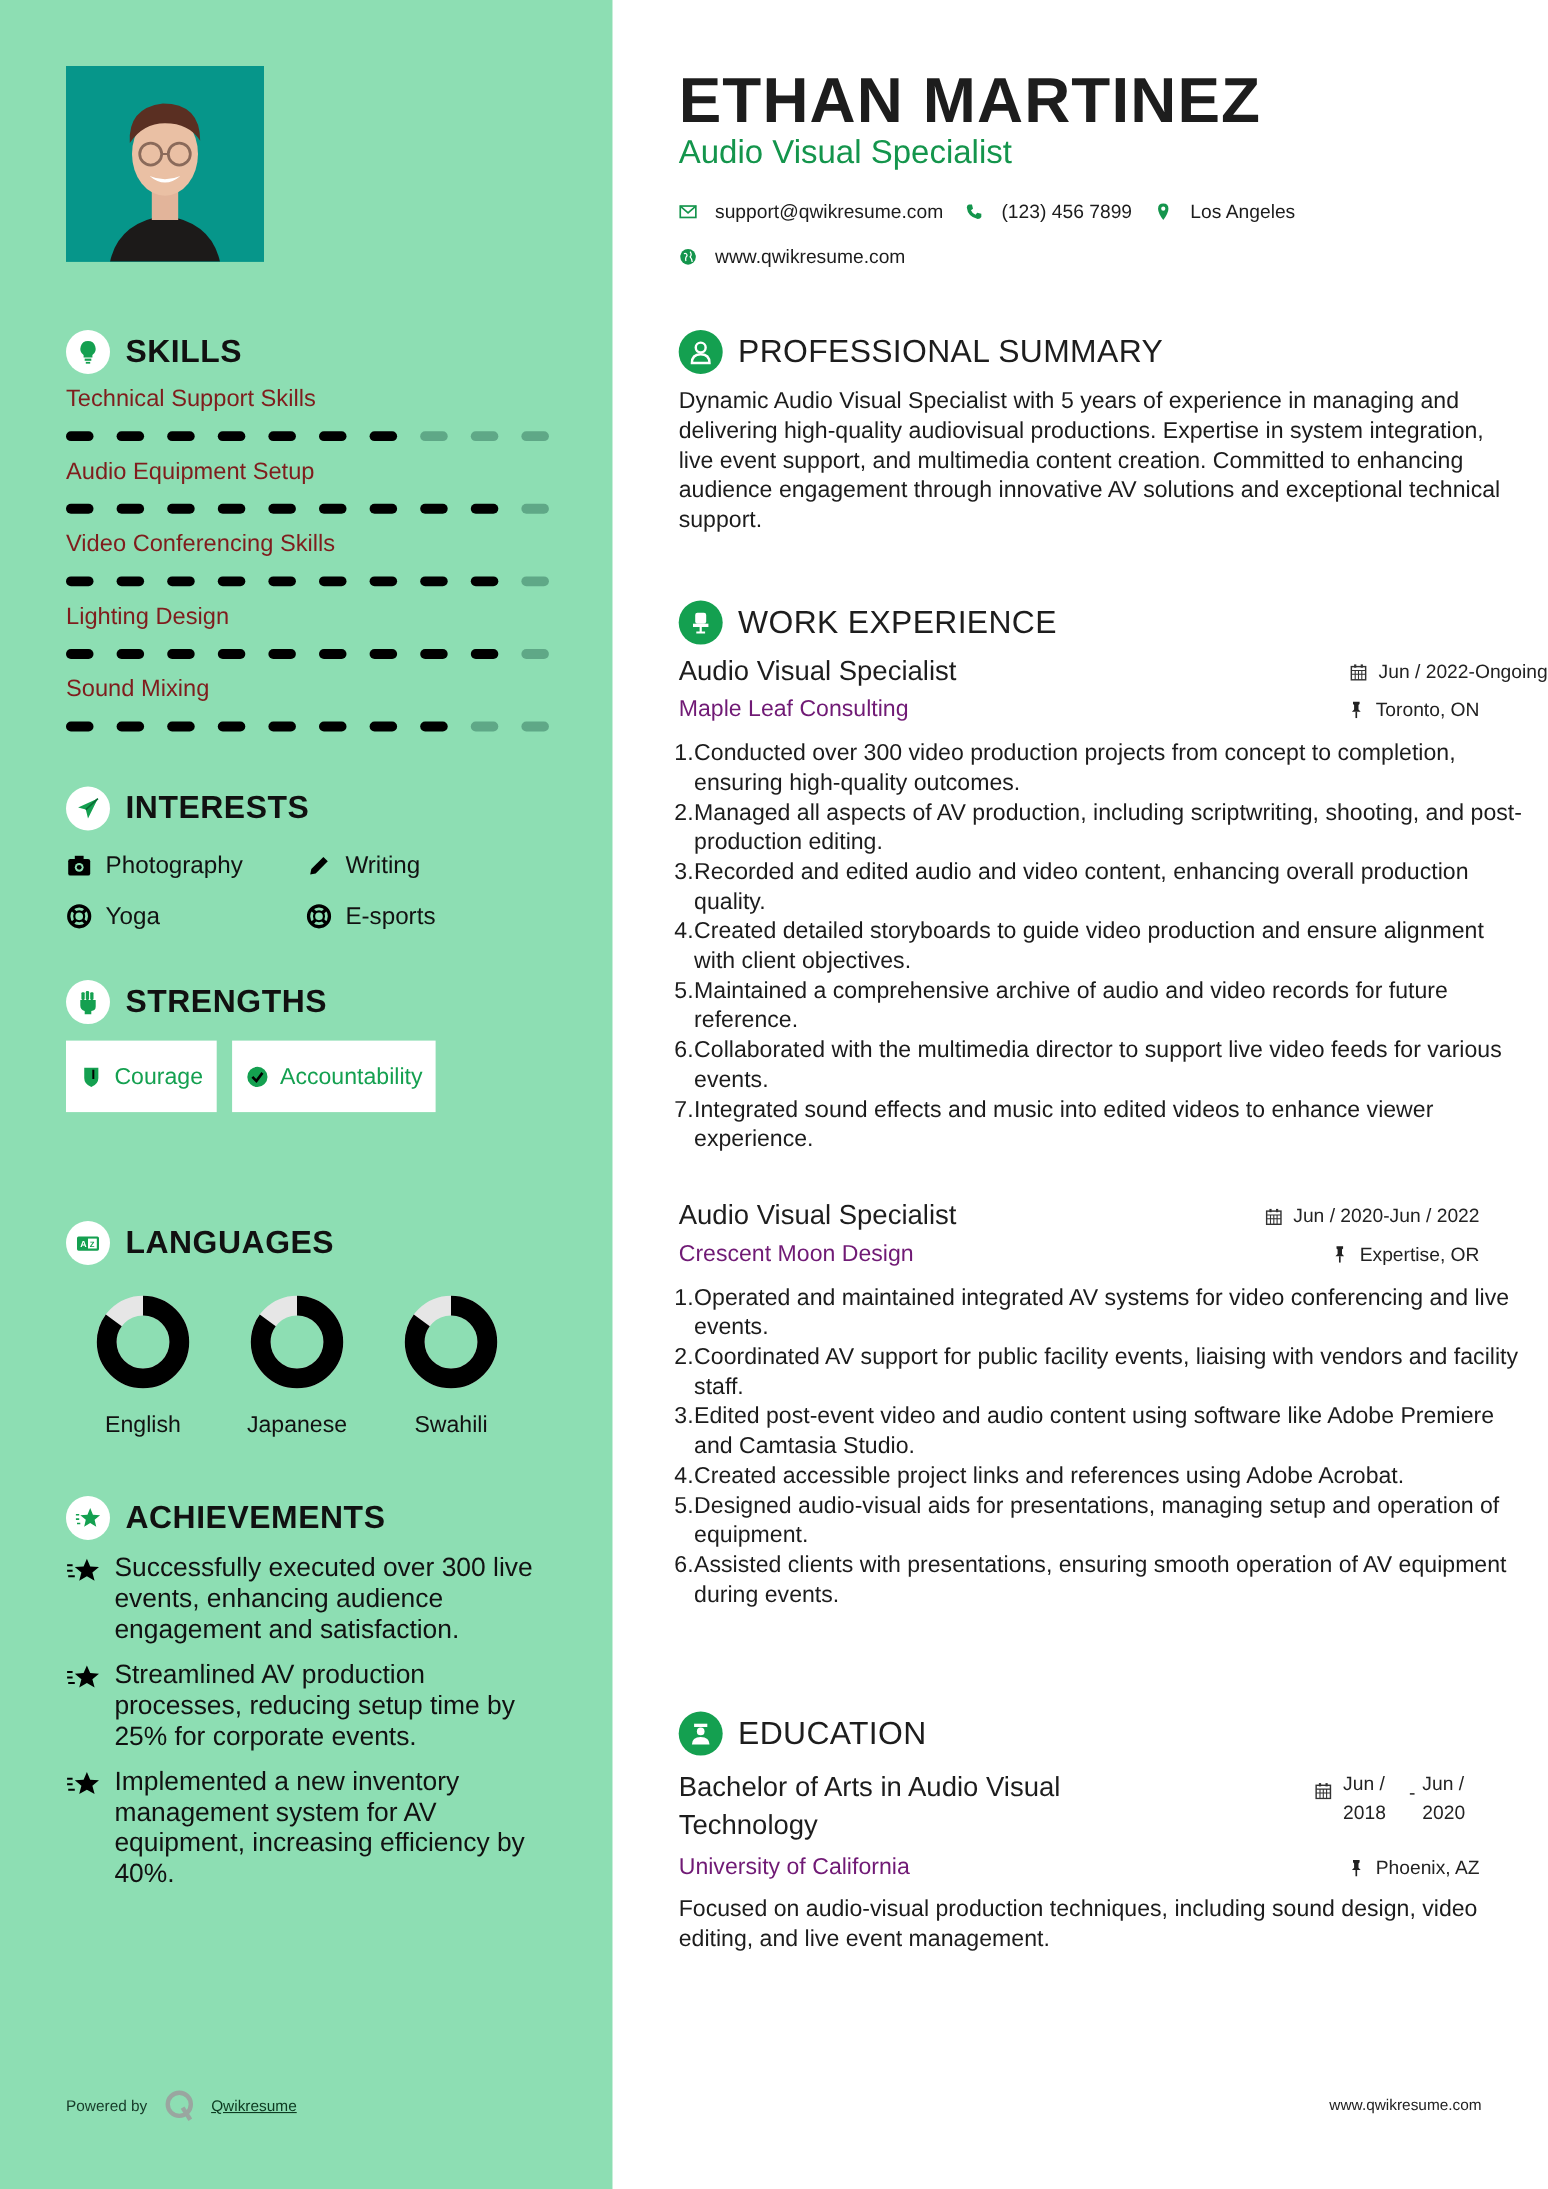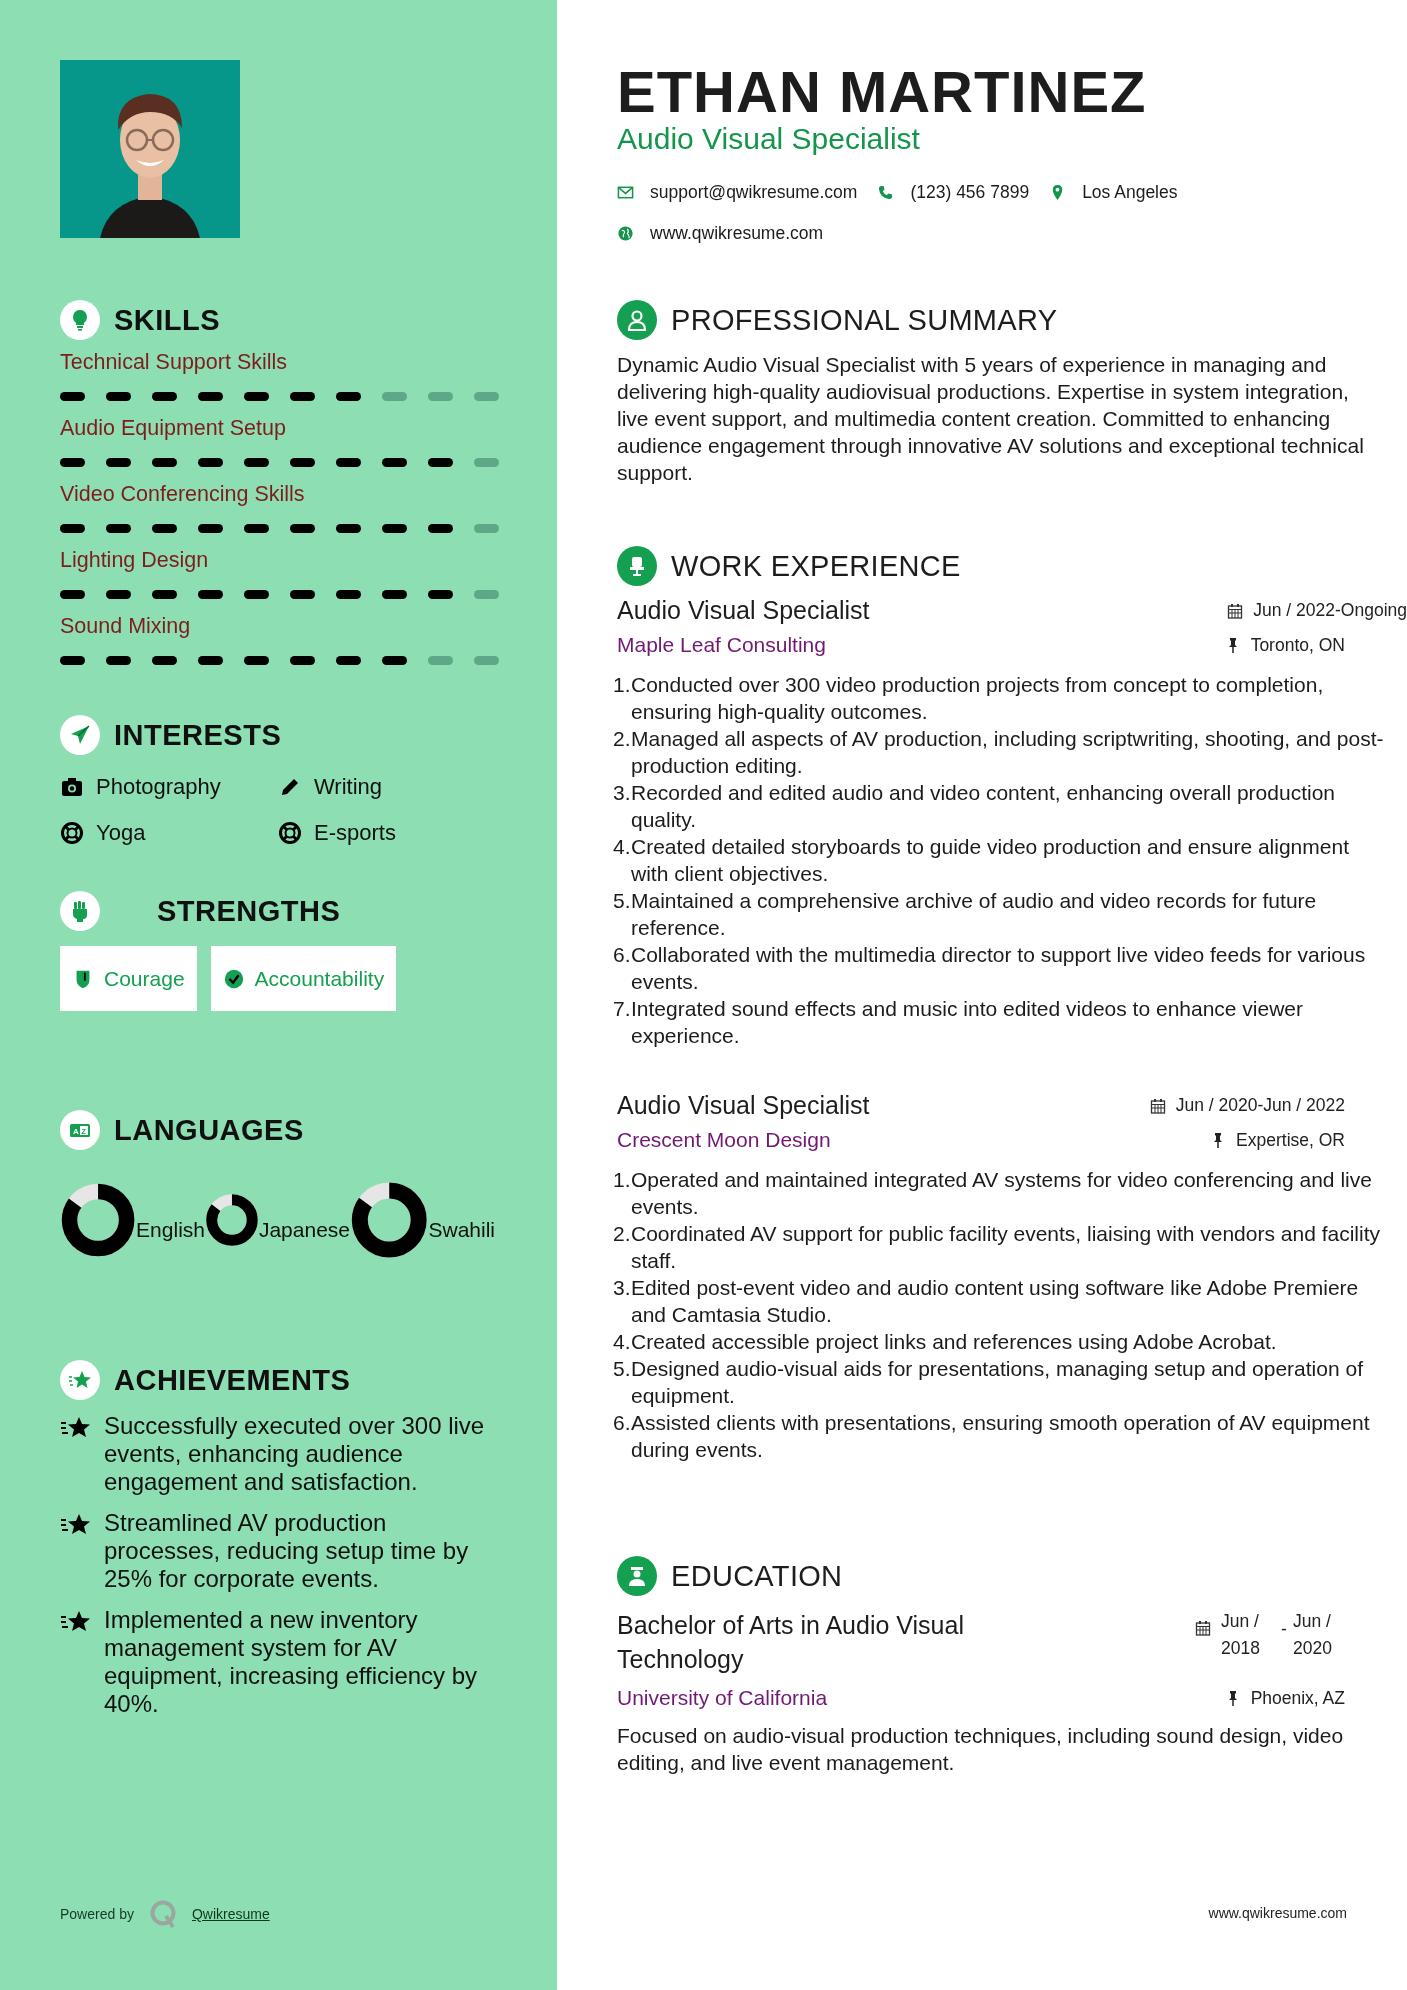--- a/index.html
+++ b/index.html
@@ -27,21 +27,21 @@
   .int-row { display: flex; height: 46px; align-items: center; }
   .int-item { display: flex; align-items: center; width: 218px; font-size: 22px; color: #111; }
   .int-item svg { width: 24px; height: 24px; margin-right: 12px; }
 
   .tags { position: absolute; left: 60px; top: 946px; width: 460px; }
   .tag-row { display: flex; gap: 14px; margin-bottom: 14px; }
   .tag { background: #ffffff; color: #14a050; font-size: 21px; height: 65px; display: flex; align-items: center; padding: 0 12px; }
   .tag svg { width: 22px; height: 22px; margin-right: 10px; }
 
   .langs { position: absolute; left: 60px; top: 1176px; width: 420px; display: flex; }
-  .lang { width: 145px; display: flex; flex-direction: row; align-items: center; }
+  .lang { width: 145px; display: flex; flex-direction: column; align-items: center; }
   .lang svg { width: 88px; height: 88px; }
   .lang-name { margin-top: 20px; font-size: 21px; color: #111; }
 
   .achievements { position: absolute; left: 60px; top: 1412px; width: 440px; }
   .ach { display: flex; margin-bottom: 13px; }
   .ach svg { width: 32px; height: 28px; flex: none; margin-right: 12px; margin-top: 2px; }
   .ach-text { font-size: 24px; line-height: 28px; color: #111; }
 
   .powered { position: absolute; left: 60px; top: 1898px; display: flex; align-items: center; font-size: 14px; color: #163a28; }
   .powered svg { width: 32px; height: 32px; margin: 0 12px 0 14px; }
@@ -224,21 +224,21 @@
         <svg viewBox="0 0 24 24">
             <circle cx="12" cy="12" r="9.5" fill="none" stroke="#000" stroke-width="3"></circle>
             <circle cx="12" cy="12" r="4.5" fill="none" stroke="#000" stroke-width="2"></circle>
             <path d="M5 5 L9 9 M19 5 L15 9 M5 19 L9 15 M19 19 L15 15" stroke="#000" stroke-width="3"></path>
           </svg>
         <span>E-sports</span>
       </div>
     </div>
   </div>
 
-  <div class="sec-head" style="top:891px;gap:43px;">
+  <div class="sec-head" style="top:891px;">
     <div class="sec-icon">
       <svg viewBox="0 0 24 24">
           <rect x="6" y="3" width="3" height="7" rx="1" fill="#14a050"></rect>
           <rect x="10" y="2" width="3" height="8" rx="1" fill="#14a050"></rect>
           <rect x="14" y="3" width="3" height="7" rx="1" fill="#14a050"></rect>
           <path d="M5 10 H19 V16 Q19 20 15 20 V23 H9 V20 Q5 19 5 15 Z" fill="#14a050"></path>
         </svg>
     </div>
     <span class="sec-title">STRENGTHS</span>
   </div>

